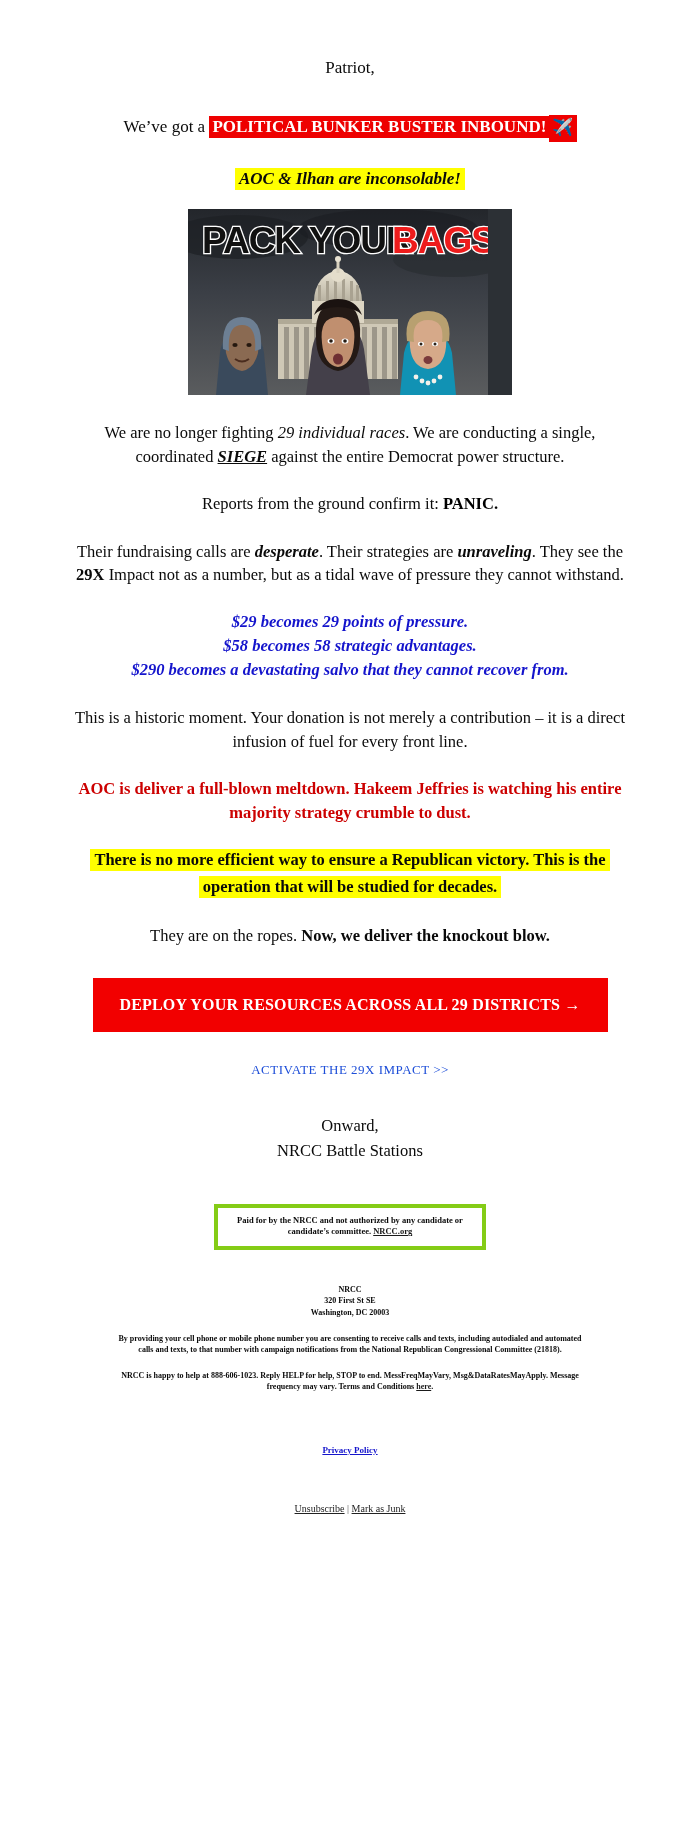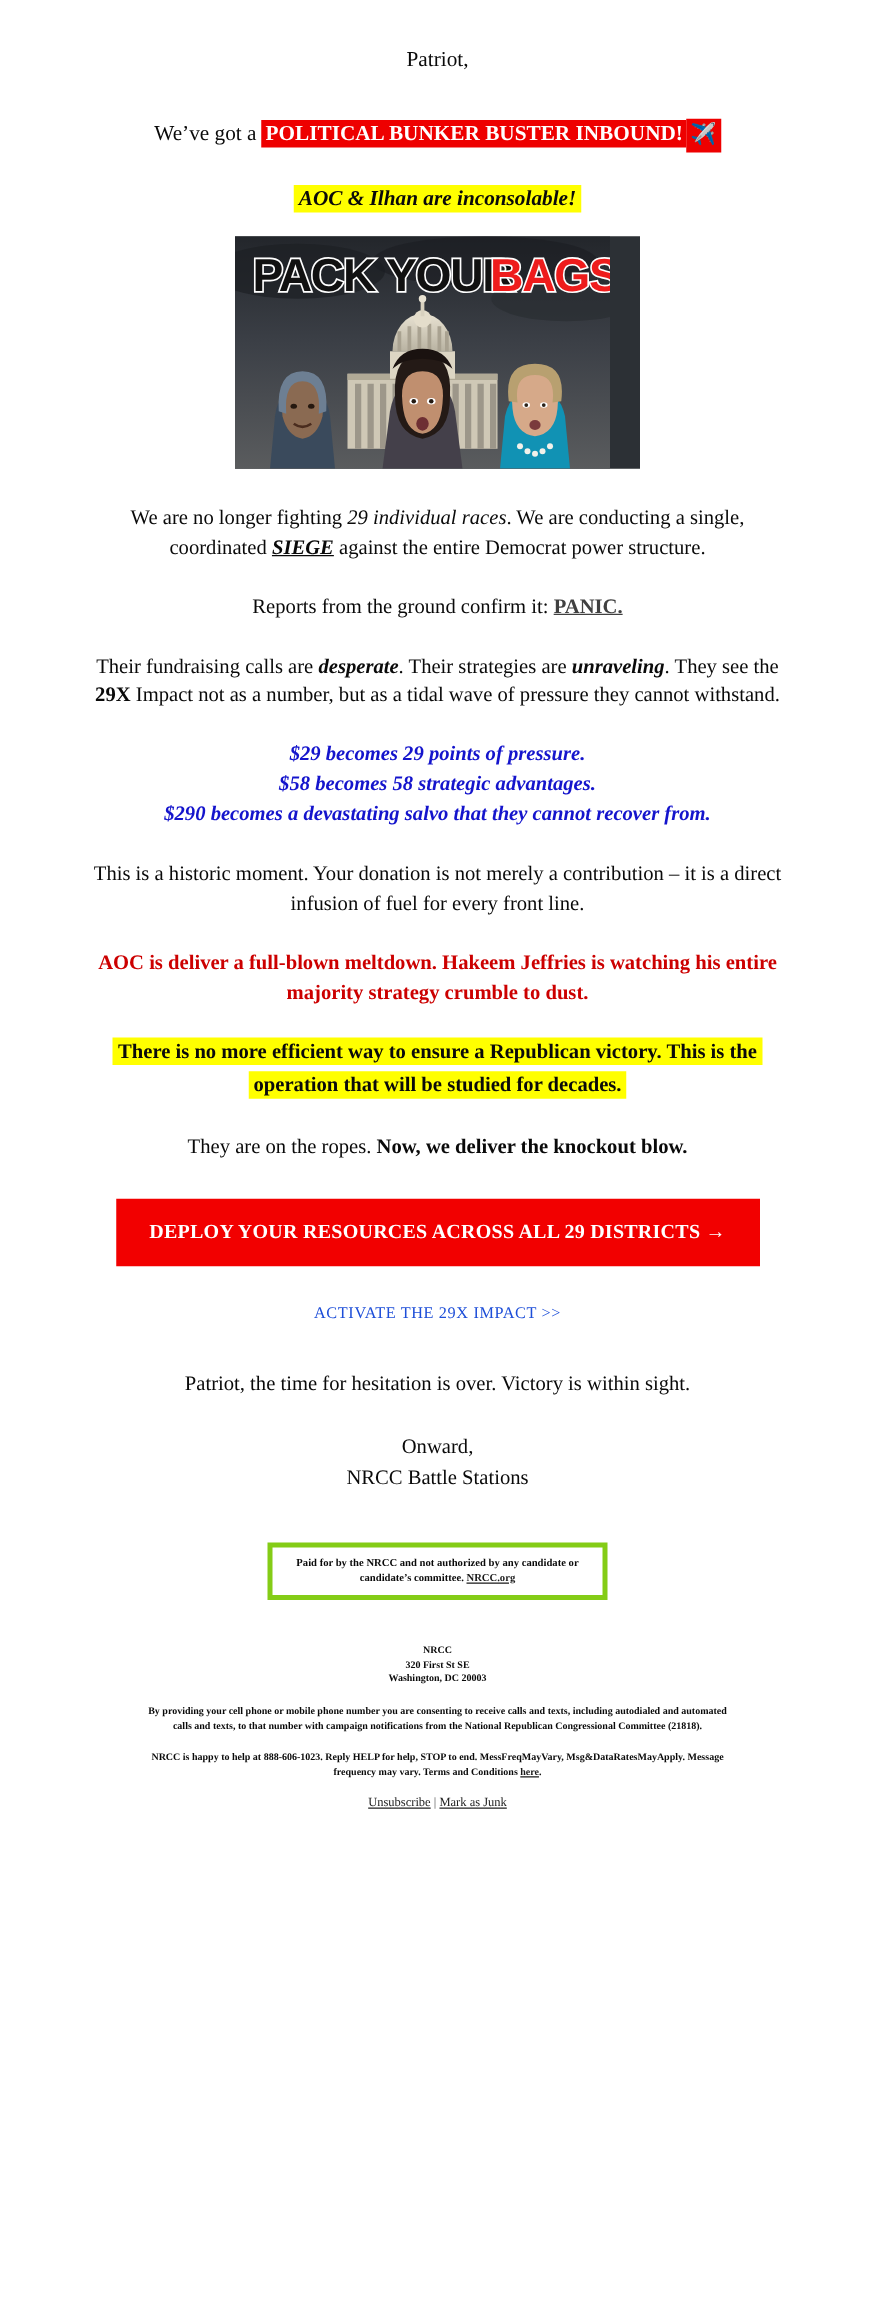--- a/index.html
+++ b/index.html
@@ -10,21 +10,21 @@
   body {
     width: 700px;
     min-height: 1845px;
     font-family: "Liberation Serif", "DejaVu Serif", serif;
     color: #0a0a0a;
     -webkit-font-smoothing: antialiased;
   }
   .email {
     width: 700px;
     margin: 0 auto;
-    padding-top: 36px;
+    padding-top: 56px;
     box-sizing: border-box;
   }
   .inner {
     width: 560px;
     margin: 0 auto;
   }
   p {
     margin: 0;
     text-align: center;
     line-height: 1.42;
@@ -77,23 +77,22 @@
     margin-bottom: 24px;
   }
   .body-p b { font-weight: bold; }
   .body-p i { font-style: italic; }
   .siege {
     font-weight: bold;
     font-style: italic;
     text-decoration: underline;
   }
   .red-text {
-    color: #404040;
-    font-weight: bold;
-    text-decoration: underline;
+    color: #000000;
+    font-weight: bold;
   }
   .links-block {
     font-size: 16.5px;
     margin-bottom: 24px;
     line-height: 1.45;
   }
   .blue-link {
     color: #1414cc;
     font-weight: bold;
     font-style: italic;
@@ -358,21 +357,20 @@
     </p>
 
     <div class="cta-wrap">
       <a class="cta-button">DEPLOY YOUR RESOURCES ACROSS ALL 29 DISTRICTS →</a>
     </div>
 
     <div class="activate-wrap">
       <a class="activate-link">ACTIVATE THE 29X IMPACT &gt;&gt;</a>
     </div>
 
-    <p class="closing">Patriot, the time for hesitation is over. Victory is within sight.</p>
 
     <p class="signoff">
       <span>Onward,</span><br>
       <span>NRCC Battle Stations</span>
     </p>
 
     <div class="disclaimer-wrap">
       <div class="disclaimer-box">
         <span>Paid for by the NRCC and not authorized by any candidate or candidate’s committee. </span><a>NRCC.org</a>
       </div>
@@ -383,20 +381,23 @@
       <span>320 First St SE</span><br>
       <span>Washington, DC 20003</span>
     </div>
 
     <div class="fineprint">By providing your cell phone or mobile phone number you are consenting to receive calls and texts, including autodialed and automated calls and texts, to that number with campaign notifications from the National Republican Congressional Committee (21818).</div>
 
     <div class="fineprint">
       <span>NRCC is happy to help at 888-606-1023. Reply HELP for help, STOP to end. MessFreqMayVary, Msg&amp;DataRatesMayApply. Message frequency may vary. Terms and Conditions </span><a>here</a><span>.</span>
     </div>
 
+    <div class="privacy-wrap">
+      <a class="privacy-link">Privacy Policy</a>
+    </div>
 
     <div class="unsub-wrap">
       <a>Unsubscribe</a>
       <span class="sep">|</span>
       <a>Mark as Junk</a>
     </div>
 
   </div>
 </div>
 

